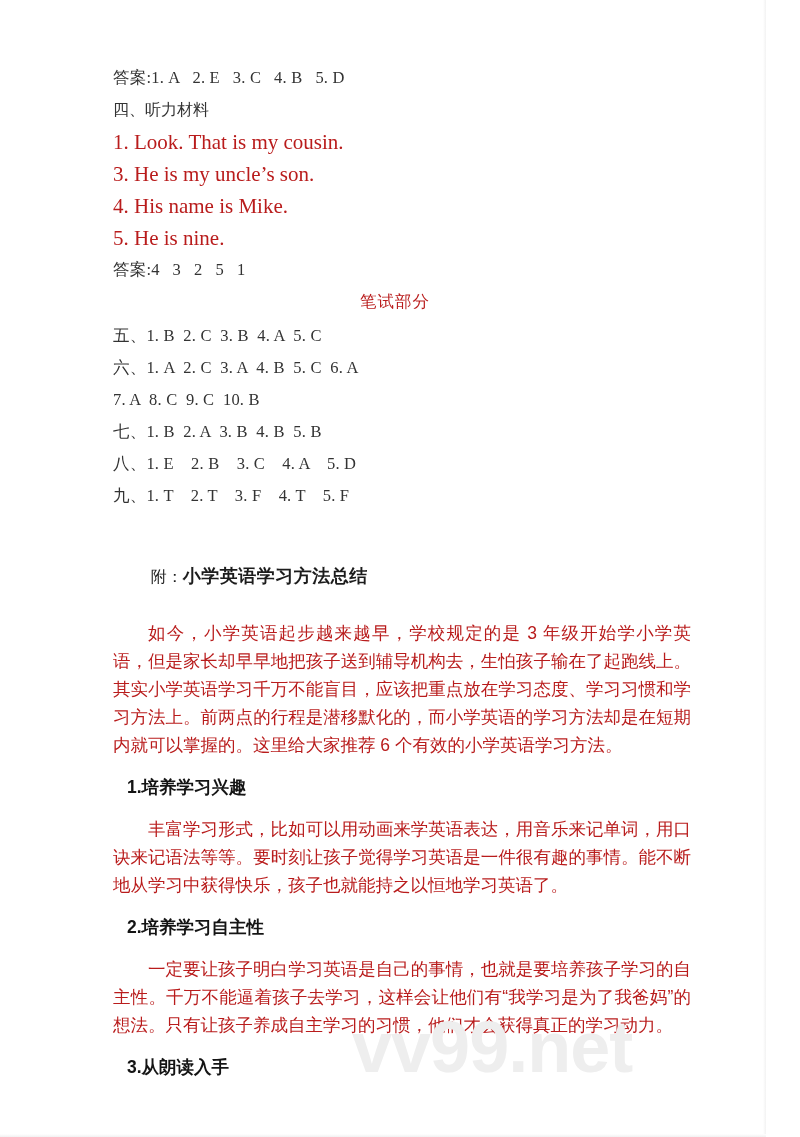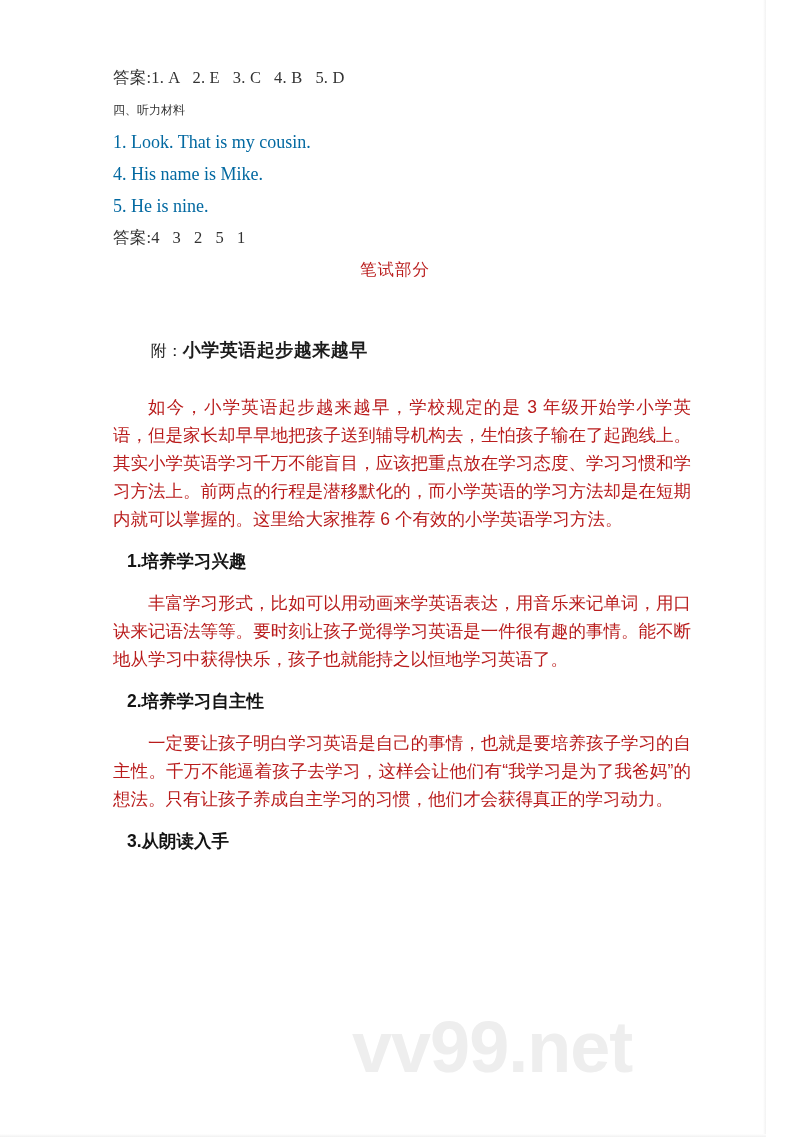--- a/index.html
+++ b/index.html
@@ -54,31 +54,31 @@
     font-family: "Liberation Serif", "DejaVu Serif", serif;
     font-size: 16.5px;
     line-height: 32px;
     color: #333333;
     white-space: pre;
     letter-spacing: 0.2px;
   }
 
   .cn-head {
     font-family: "Liberation Serif", "DejaVu Serif", serif;
-    font-size: 12px;
+    font-size: 16px;
     line-height: 32px;
     color: #333333;
     white-space: pre;
   }
 
   .eng-line {
     font-family: "Liberation Serif", "DejaVu Serif", serif;
-    font-size: 18px;
-    line-height: 32px;
-    color: #0369a1;
+    font-size: 21px;
+    line-height: 32px;
+    color: #b91c1c;
     white-space: pre;
   }
 
   .section-center {
     text-align: center;
     font-family: "Liberation Serif", "DejaVu Serif", serif;
     font-size: 16.5px;
     line-height: 32px;
     color: #b91c1c;
     width: 564px;
@@ -161,32 +161,41 @@
   <div class="page-edge-right"></div>
   <div class="page-edge-bottom"></div>
 
   <div class="content">
 
     <div class="ans-line">答案:1. A   2. E   3. C   4. B   5. D</div>
 
     <div class="cn-head">四、听力材料</div>
 
     <div class="eng-line">1. Look. That is my cousin.</div>
+    <div class="eng-line">3. He is my uncle’s son.</div>
     <div class="eng-line">4. His name is Mike.</div>
     <div class="eng-line">5. He is nine.</div>
 
     <div class="ans-line">答案:4   3   2   5   1</div>
 
     <div class="section-center">笔试部分</div>
 
+    <div class="ans-list">
+      <div class="ans-line">五、1. B  2. C  3. B  4. A  5. C</div>
+      <div class="ans-line">六、1. A  2. C  3. A  4. B  5. C  6. A</div>
+      <div class="ans-line">7. A  8. C  9. C  10. B</div>
+      <div class="ans-line">七、1. B  2. A  3. B  4. B  5. B</div>
+      <div class="ans-line">八、1. E    2. B    3. C    4. A    5. D</div>
+      <div class="ans-line">九、1. T    2. T    3. F    4. T    5. F</div>
+    </div>
 
     <div class="appendix">
 
       <div class="appendix-title">
-        <span class="prefix">附：</span><span class="strong">小学英语起步越来越早</span>
+        <span class="prefix">附：</span><span class="strong">小学英语学习方法总结</span>
       </div>
 
       <p class="body-p">如今，小学英语起步越来越早，学校规定的是 3 年级开始学小学英语，但是家长却早早地把孩子送到辅导机构去，生怕孩子输在了起跑线上。其实小学英语学习千万不能盲目，应该把重点放在学习态度、学习习惯和学习方法上。前两点的行程是潜移默化的，而小学英语的学习方法却是在短期内就可以掌握的。这里给大家推荐 6 个有效的小学英语学习方法。</p>
 
       <div class="sub-head">1.培养学习兴趣</div>
       <p class="body-p">丰富学习形式，比如可以用动画来学英语表达，用音乐来记单词，用口诀来记语法等等。要时刻让孩子觉得学习英语是一件很有趣的事情。能不断地从学习中获得快乐，孩子也就能持之以恒地学习英语了。</p>
 
       <div class="sub-head">2.培养学习自主性</div>
       <p class="body-p">一定要让孩子明白学习英语是自己的事情，也就是要培养孩子学习的自主性。千万不能逼着孩子去学习，这样会让他们有“我学习是为了我爸妈”的想法。只有让孩子养成自主学习的习惯，他们才会获得真正的学习动力。</p>
 

